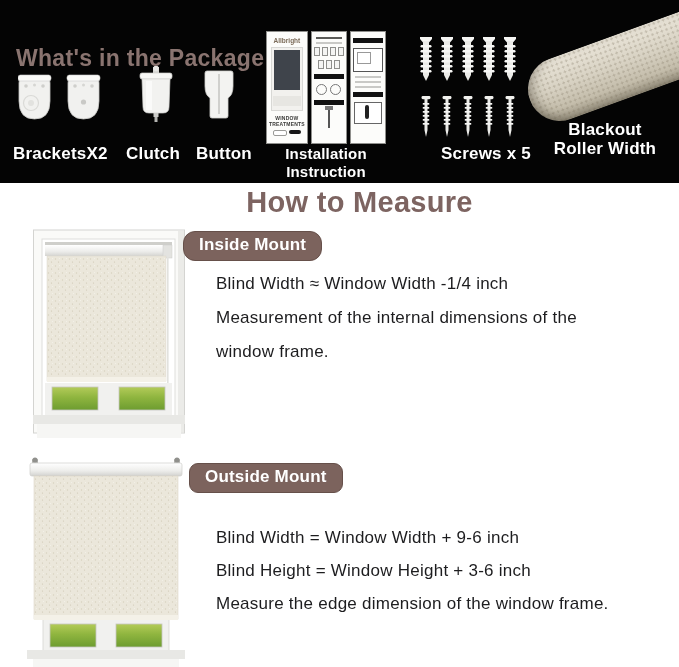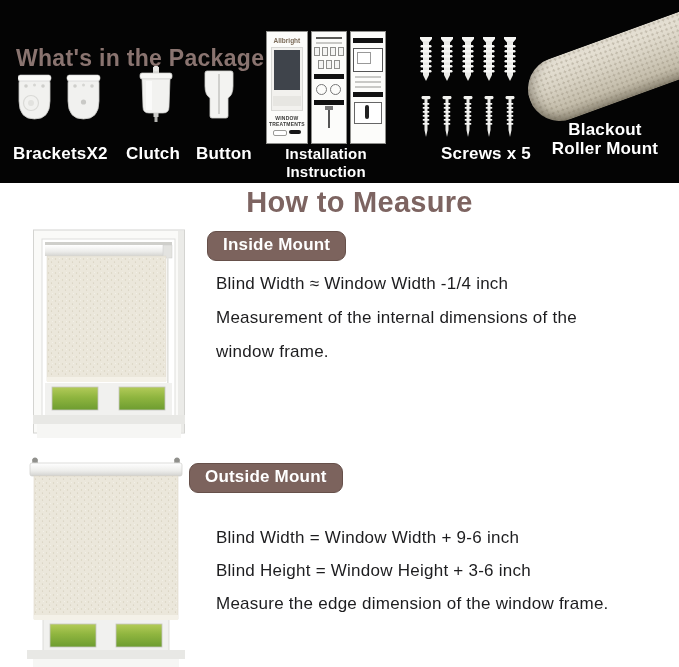--- a/index.html
+++ b/index.html
@@ -53,21 +53,21 @@
     transform:rotate(-20deg);transform-origin:32px 32px;
     background-image:
       radial-gradient(rgba(125,115,95,.30) 1px, rgba(0,0,0,0) 1.3px),
       linear-gradient(to bottom,#eae5d9 0%,#d8d2c3 45%,#c4bdab 78%,#a29b89 100%);
     background-size:5px 5px,auto;
     box-shadow:inset 10px 0 12px -5px rgba(95,88,72,.55), inset 0 -6px 10px -4px rgba(70,64,50,.35);
   }
   
   .measure-title{position:absolute;left:40px;top:186px;width:639px;text-align:center;font-size:29px;font-weight:700;color:#7d6461;letter-spacing:.3px;}
   .badge{position:absolute;background:#7c635d;border:1px solid #66504a;color:#fff;font-size:17px;font-weight:700;padding:3px 15px 5px;border-radius:9px;letter-spacing:.2px;}
-  .badge-inside{left:207px;top:231px;}
+  .badge-inside{left:183px;top:231px;border-radius:12px;}
   .badge-outside{left:189px;top:463px;}
   .spec{position:absolute;font-size:17px;color:#1d1d1f;letter-spacing:.25px;}
   .spec-inside{left:216px;top:267px;line-height:34px;}
   .spec-outside{left:216px;top:521px;line-height:33px;}
   .win-svg{position:absolute;}
   .win-inside{left:33px;top:229px;}
   .win-outside{left:17px;top:453px;}
 </style>
 </head>
 <body>
@@ -200,21 +200,21 @@
     <div class="wlabel lbl-brackets">BracketsX2</div>
     <div class="wlabel lbl-clutch">Clutch</div>
     <div class="wlabel lbl-button">Button</div>
     <div class="wlabel lbl-install">
       <div>Installation</div>
       <div>Instruction</div>
     </div>
     <div class="wlabel lbl-screws">Screws x 5</div>
     <div class="wlabel lbl-blackout">
       <div>Blackout</div>
-      <div>Roller Mount</div>
+      <div>Roller Width</div>
     </div>
   </div>
 
   <div class="measure-title">How to Measure</div>
 
   <svg class="win-svg win-inside" width="152" height="210" viewBox="0 0 152 210">
     <defs>
       <pattern id="lin1" width="7" height="7" patternUnits="userSpaceOnUse">
         <rect width="7" height="7" fill="#ebe7db"></rect>
         <circle cx="1.5" cy="2" r="0.7" fill="#d7d1bf"></circle>

